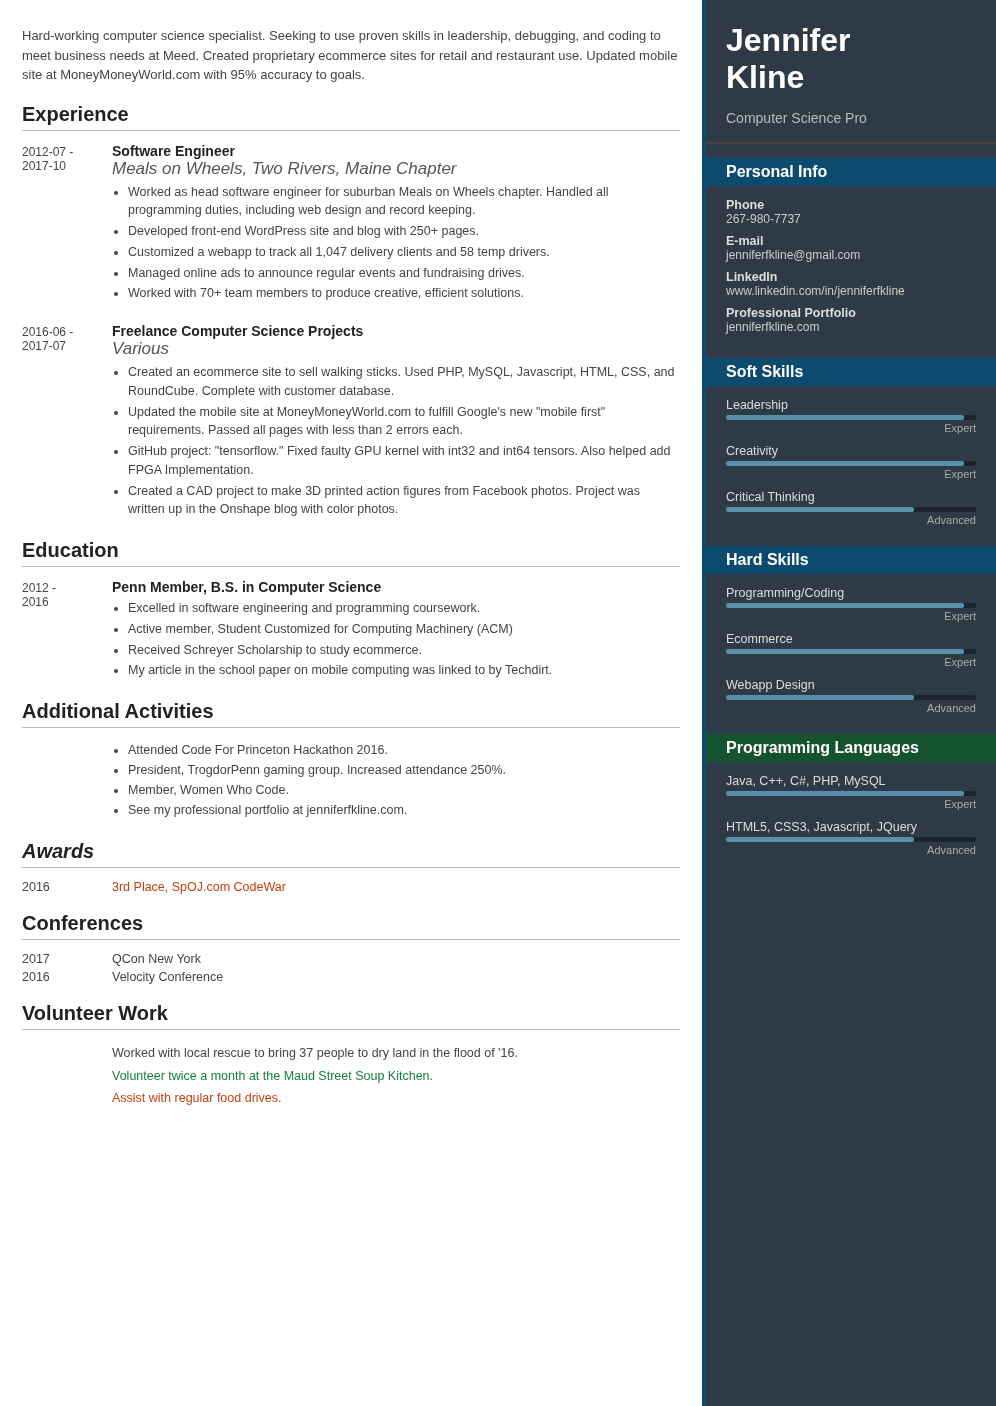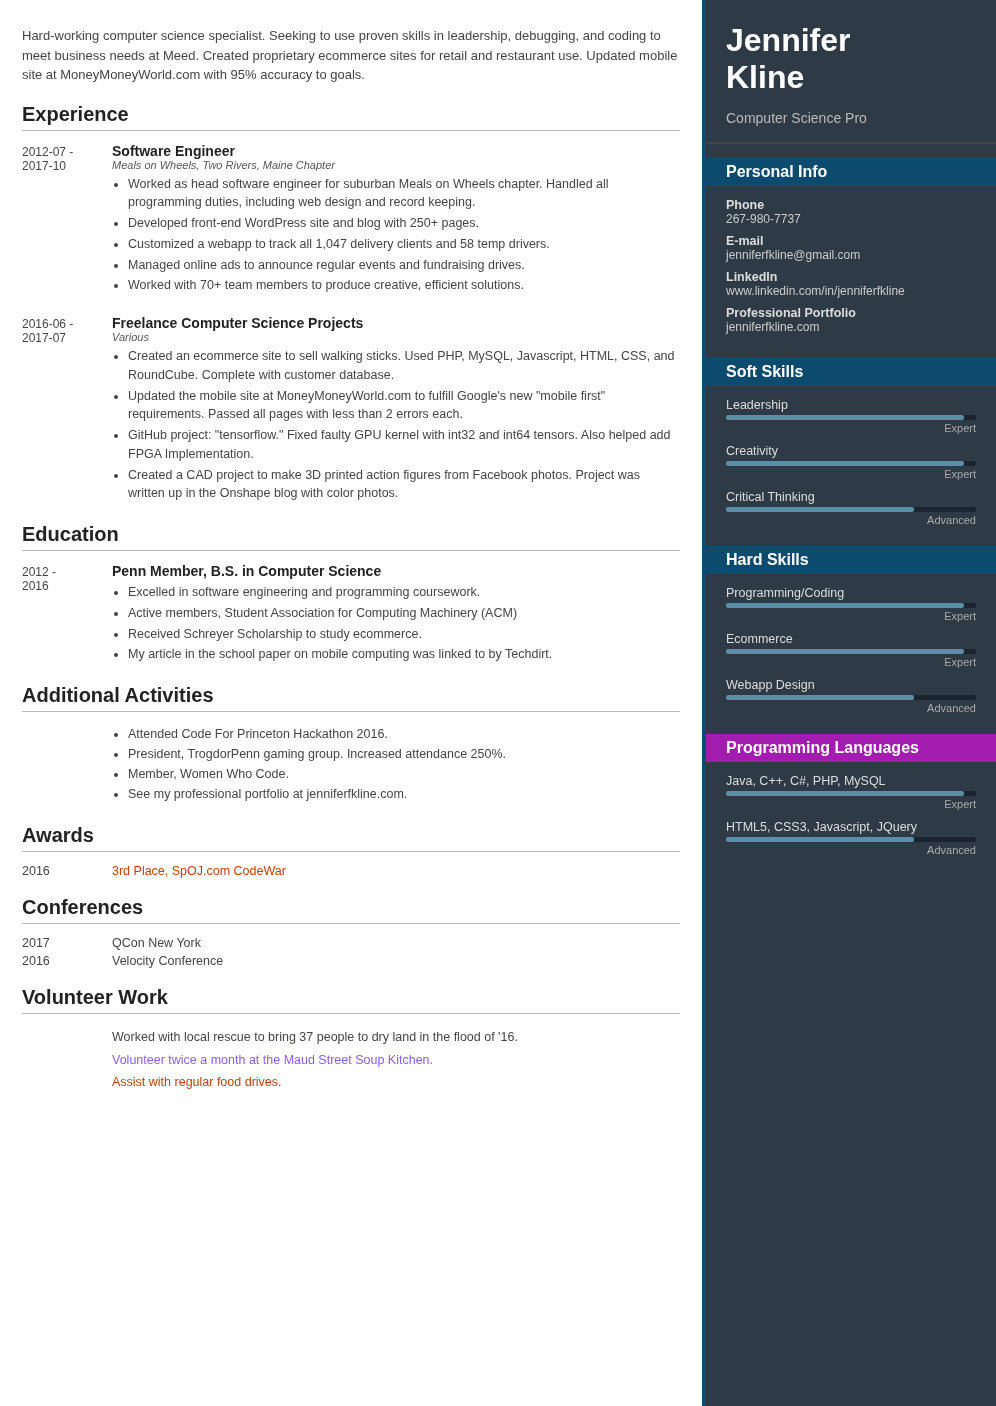--- a/index.html
+++ b/index.html
@@ -9,21 +9,21 @@
     .left-panel { flex: 1; padding: 26px 22px; border-right: 4px solid #0c4a6e; }
     .summary { font-size: 13px; color: #444; line-height: 1.5; margin-bottom: 16px; }
 
     .section-title { font-size: 20px; font-weight: bold; color: #222; margin-bottom: 4px; margin-top: 18px; }
     .section-divider { border: none; border-top: 1px solid #bbb; margin-bottom: 12px; }
 
     .exp-row { display: flex; margin-bottom: 18px; }
     .exp-date { width: 90px; min-width: 90px; font-size: 12px; color: #444; padding-top: 2px; }
     .exp-content { flex: 1; }
     .exp-title { font-size: 14px; font-weight: bold; color: #222; }
-    .exp-org { font-style: italic; color: #555; font-size: 11px; margin-bottom: 4px; }
+    .exp-org { font-style: italic; color: #555; font-size: 17px; margin-bottom: 4px; }
     .exp-bullets { padding-left: 16px; }
     .exp-bullets li { font-size: 12.5px; color: #444; line-height: 1.5; margin-bottom: 2px; }
 
     .edu-row { display: flex; margin-bottom: 14px; }
     .edu-date { width: 90px; min-width: 90px; font-size: 12px; color: #444; padding-top: 2px; }
     .edu-content { flex: 1; }
     .edu-title { font-size: 14px; font-weight: bold; color: #222; margin-bottom: 4px; }
 
     .activities-bullets { padding-left: 16px; margin-left: 90px; }
     .activities-bullets li { font-size: 12.5px; color: #444; line-height: 1.6; }
@@ -50,21 +50,21 @@
 
     .info-label { font-weight: bold; font-size: 12.5px; color: #ddd; margin-top: 8px; }
     .info-value { font-size: 12px; color: #ccc; margin-bottom: 4px; }
 
     .skill-name { font-size: 12.5px; color: #ddd; margin-top: 10px; margin-bottom: 3px; }
     .skill-bar-bg { background: #1a2530; height: 5px; width: 100%; border-radius: 2px; margin-bottom: 2px; }
     .skill-bar-fill { height: 5px; border-radius: 2px; background: #5a8fa8; }
     .skill-level-label { font-size: 11px; color: #aaa; text-align: right; }
 
     .prog-lang-section { padding: 14px 20px 20px 20px; }
-    .prog-lang-title { font-size: 16px; font-weight: bold; color: #fff; margin-bottom: 12px; background: #a21caf; padding: 5px 8px; margin-left: -20px; margin-right: -20px; padding-left: 20px; }
+    .prog-lang-title { font-size: 16px; font-weight: bold; color: #fff; margin-bottom: 12px; background: #14532d; padding: 5px 8px; margin-left: -20px; margin-right: -20px; padding-left: 20px; }
   </style>
 </head>
 <body>
 
 <div class="left-panel">
   <p class="summary">Hard-working computer science specialist. Seeking to use proven skills in leadership, debugging, and coding to meet business needs at Meed. Created proprietary ecommerce sites for retail and restaurant use. Updated mobile site at MoneyMoneyWorld.com with 95% accuracy to goals.</p>
 
   <h2 class="section-title">Experience</h2>
   <hr class="section-divider">
 
@@ -100,38 +100,38 @@
 
   <h2 class="section-title">Education</h2>
   <hr class="section-divider">
   <div id="education-container">
       <div class="edu-row">
         <div class="edu-date">2012 -<br>2016</div>
     <div class="edu-content">
       <div class="edu-title">Penn Member, B.S. in Computer Science</div>
       <ul class="exp-bullets">
             <li>Excelled in software engineering and programming coursework.</li>
-            <li>Active members, Student Association for Computing Machinery (ACM)</li>
+            <li>Active member, Student Customized for Computing Machinery (ACM)</li>
             <li>Received Schreyer Scholarship to study ecommerce.</li>
             <li>My article in the school paper on mobile computing was linked to by Techdirt.</li>
           </ul>
     </div>
       </div>
     </div>
 
   <h2 class="section-title">Additional Activities</h2>
   <hr class="section-divider">
   <ul class="activities-bullets" id="activities-container">
       <li style="font-size: 12.5px; color: rgb(68, 68, 68); line-height: 1.6;">Attended Code For Princeton Hackathon 2016.</li>
       <li style="font-size: 12.5px; color: rgb(68, 68, 68); line-height: 1.6;">President, TrogdorPenn gaming group. Increased attendance 250%.</li>
       <li style="font-size: 12.5px; color: rgb(68, 68, 68); line-height: 1.6;">Member, Women Who Code.</li>
       <li style="font-size: 12.5px; color: rgb(68, 68, 68); line-height: 1.6;">See my professional portfolio at jenniferfkline.com.</li>
     </ul>
 
-  <h2 class="section-title" style="margin-top:20px;">Awards</h2>
+  <h2 class="section-title" style="margin-top:20px;font-style:italic;">Awards</h2>
   <hr class="section-divider">
   <div id="awards-container">
       <div class="award-row">
         <div class="award-year">2016</div>
         <div class="award-text">3rd Place, SpOJ.com CodeWar</div>
       </div>
     </div>
 
   <h2 class="section-title">Conferences</h2>
   <hr class="section-divider">
@@ -143,21 +143,21 @@
       <div class="conf-row">
         <div class="conf-year">2016</div>
         <div class="conf-text">Velocity Conference</div>
       </div>
     </div>
 
   <h2 class="section-title">Volunteer Work</h2>
   <hr class="section-divider">
   <div id="volunteer-container" class="volunteer-text">
       <p style="font-size: 12.5px; color: rgb(68, 68, 68); line-height: 1.8;">Worked with local rescue to bring 37 people to dry land in the flood of '16.</p>
-      <p style="font-size: 12.5px; color: #8b5cf6; line-height: 1.8;">Volunteer twice a month at the Maud Street Soup Kitchen.</p>
+      <p style="font-size: 12.5px; color: #15803d; line-height: 1.8;">Volunteer twice a month at the Maud Street Soup Kitchen.</p>
       <p style="font-size: 12.5px; color: #c2410c; line-height: 1.8;">Assist with regular food drives.</p>
     </div>
 </div>
 
 <div class="right-panel">
   <div class="right-header">
     <div class="right-name">
       <span>Jennifer</span><br>
       <span>Kline</span>
     </div>

